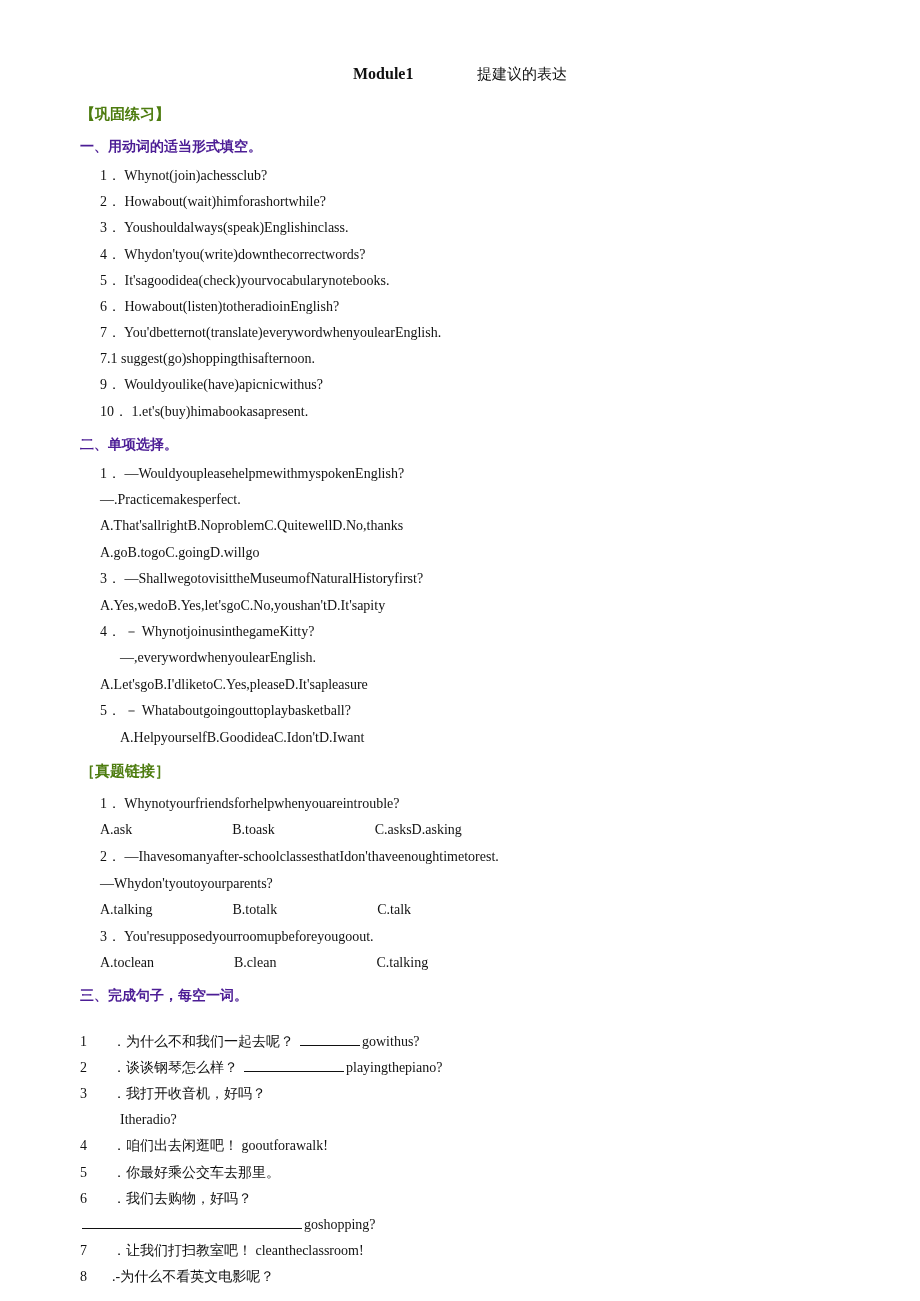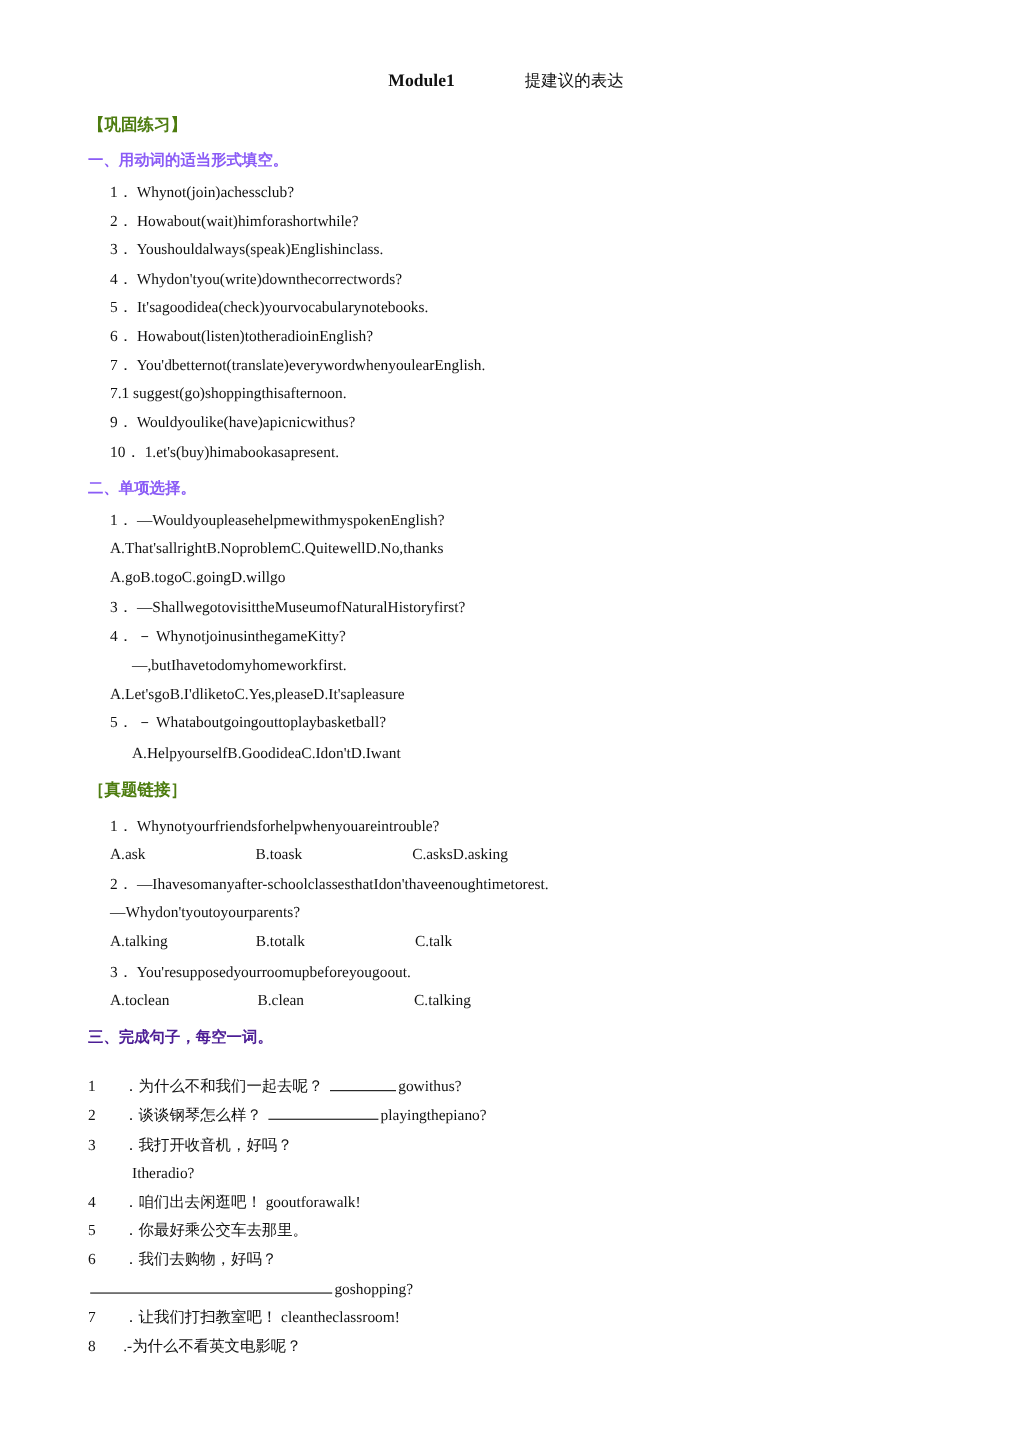--- a/index.html
+++ b/index.html
@@ -13,21 +13,21 @@
       padding: 60px 80px 60px 80px;
       line-height: 1.8;
     }
     .section-header-bracket {
       color: #4d7c0f;
       font-weight: bold;
       font-size: 15px;
       margin-bottom: 6px;
     }
     .section-header-orange {
-      color: #8b5cf6;
+      color: #4c1d95;
       font-weight: bold;
       font-size: 14px;
       margin-bottom: 4px;
     }
     .section-header-red {
       color: #4c1d95;
       font-weight: bold;
       font-size: 14px;
       margin-bottom: 20px;
     }
@@ -98,29 +98,31 @@
   <p class="indent1">7.1   suggest(go)shoppingthisafternoon.</p>
   <p class="indent1">9．   Wouldyoulike(have)apicnicwithus?</p>
   <p class="indent1">10．  1.et's(buy)himabookasapresent.</p>
 </div>
 
 <div class="section-header-orange section-gap">二、单项选择。</div>
 
 <div>
 
   <p class="indent1"><span>1．</span>  <span>—WouldyoupleasehelpmewithmyspokenEnglish?</span></p>
+  <p class="indent2 dash-indent"><span>—.Practicemakesperfect.</span></p>
   <p class="indent1"><span>A.That'sallrightB.NoproblemC.QuitewellD.No,thanks</span></p>
 
   <p class="indent1"><span>A.goB.togoC.goingD.willgo</span></p>
 
   <p class="indent1"><span>3．</span>  <span>—ShallwegotovisittheMuseumofNaturalHistoryfirst?</span></p>
   <p style="margin-bottom:2px;"></p>
+  <p class="indent1"><span>A.Yes,wedoB.Yes,let'sgoC.No,youshan'tD.It'sapity</span></p>
 
   <p class="indent1"><span>4．</span>  <span>－ WhynotjoinusinthegameKitty?</span></p>
-  <p class="indent2"><span>—,butIhavetodomyhomeworkfirst.</span></p>
+  <p class="indent2"><span>—,everywordwhenyoulearEnglish.</span></p>
   <p class="indent1"><span>A.Let'sgoB.I'dliketoC.Yes,pleaseD.It'sapleasure</span></p>
 
   <p class="indent1"><span>5．</span>  <span>－ Whataboutgoingouttoplaybasketball?</span></p>
   <p style="margin-bottom:2px;"></p>
   <p class="indent2"><span>A.HelpyourselfB.GoodideaC.Idon'tD.Iwant</span></p>
 </div>
 
 <div class="section-header-bracket section-gap">［真题链接］</div>
 
 <div>

